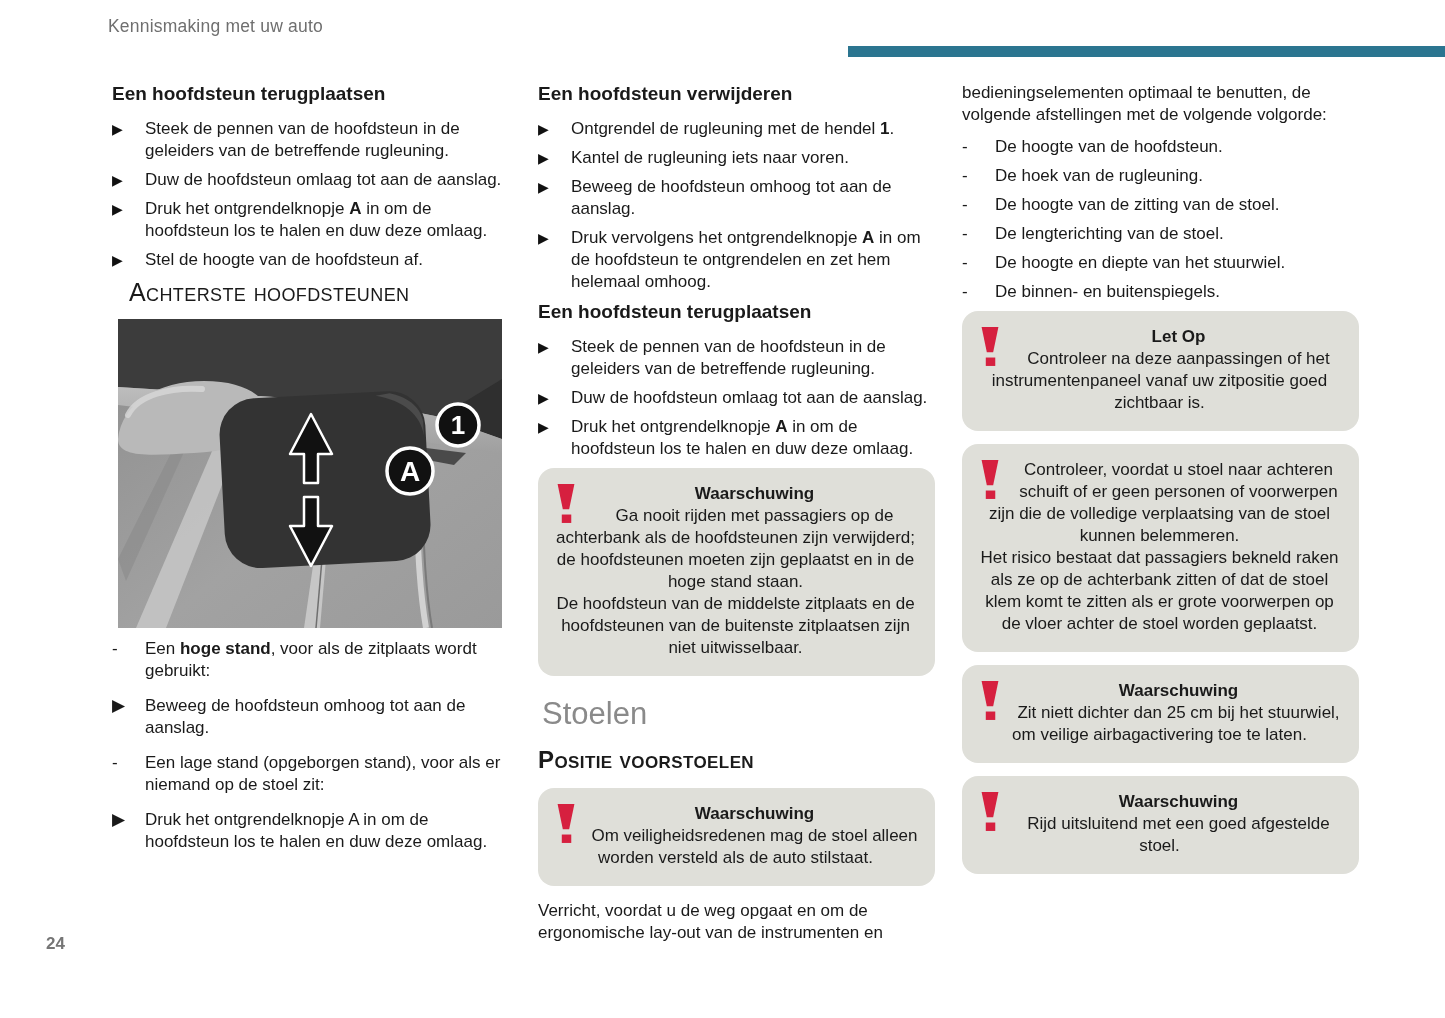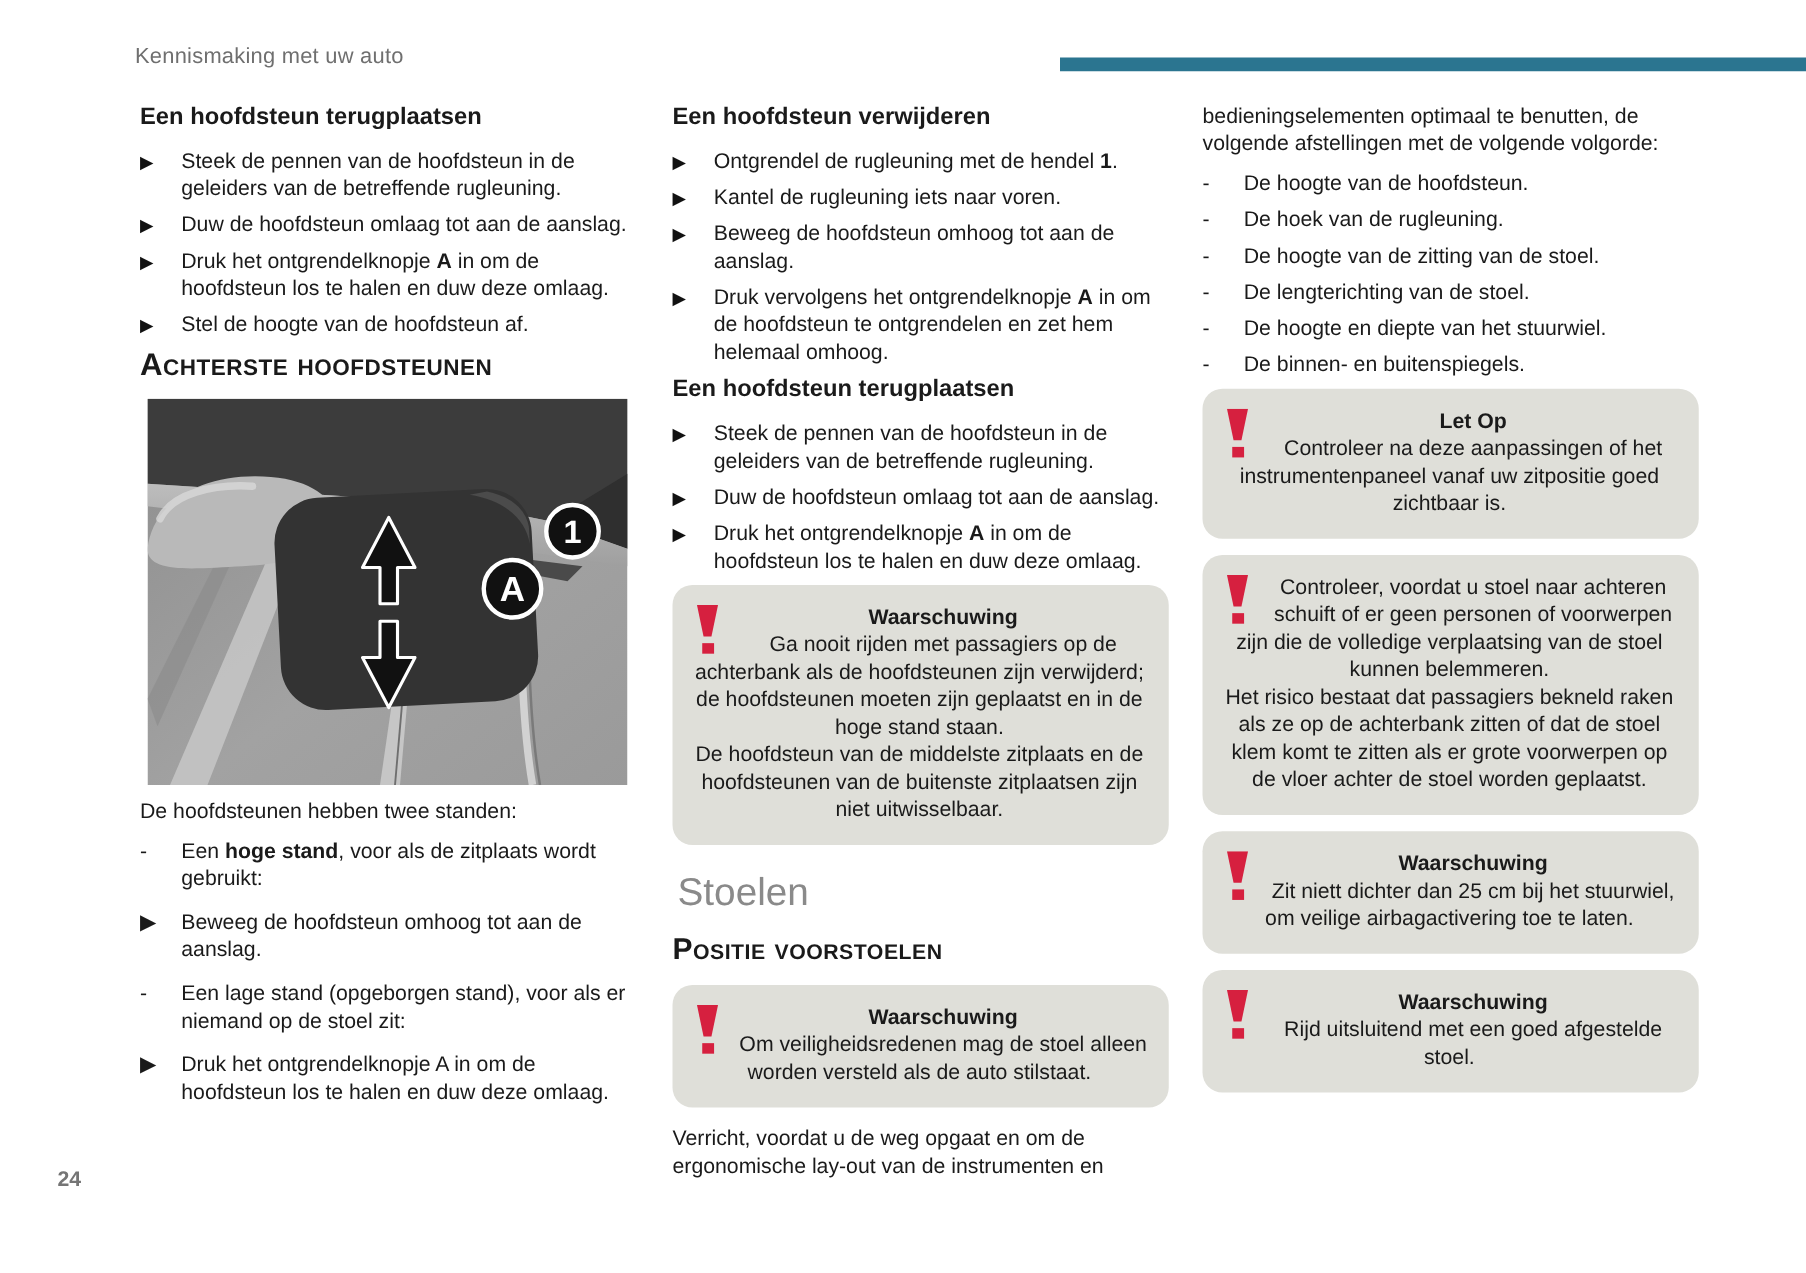--- a/index.html
+++ b/index.html
@@ -3,40 +3,40 @@
 <meta charset="utf-8">
 <style>
   * { margin:0; padding:0; box-sizing:border-box; }
   html,body { background:#ffffff; }
   .page {
     position:relative; width:1445px; height:1018px; background:#fff;
     font-family:"Liberation Sans","DejaVu Sans",sans-serif;
     color:#1a1a1a; overflow:hidden;
   }
   .running-header {
-    position:absolute; left:108px; top:34px;
+    position:absolute; left:108px; top:16px;
     font-size:17.5px; color:#6F6F6F; letter-spacing:0.2px;
   }
   .accent-bar {
     position:absolute; left:848px; top:46px; right:0; height:11px;
     background:#2B7590;
   }
   .page-number {
     position:absolute; left:46px; top:934px;
     font-size:17px; font-weight:bold; color:#757575;
   }
   .col { position:absolute; top:82px; width:397px; font-size:17px; line-height:22px; }
   .col1 { left:112px; }
   .col2 { left:538px; }
   .col3 { left:962px; }
 
   .h-sub { font-size:19px; font-weight:bold; line-height:23px; margin-bottom:13px; }
   .h-caps {
-    font-size:25px; font-weight:bold; font-variant:small-caps;
-    letter-spacing:0.4px; line-height:29px; margin:3px 0 12px 0;
+    font-size:25px; font-weight:normal; font-variant:small-caps;
+    letter-spacing:0.4px; line-height:29px; margin:3px 0 12px 17px;
   }
   .h-big { font-size:31px; line-height:36px; color:#8A8A8A; font-weight:400; margin:20px 0 14px 4px; }
   .h-caps2 {
     font-size:24px; font-weight:bold; font-variant:small-caps;
     letter-spacing:0.4px; line-height:28px; margin:14px 0 14px 0;
   }
 
   .li { display:flex; margin-bottom:7px; }
   .li .marker { flex:0 0 33px; }
   .li .marker.arrow { font-size:14px; line-height:22px; color:#111; }
@@ -149,21 +149,20 @@
           <text x="340" y="115" text-anchor="middle" font-size="26" font-weight="bold" fill="#FFFFFF" font-family="Liberation Sans, sans-serif">1</text>
         </g>
 
         <g>
           <circle cx="292" cy="152" r="23" fill="#111111" stroke="#FFFFFF" stroke-width="3.5"></circle>
           <text x="292" y="162" text-anchor="middle" font-size="28" font-weight="bold" fill="#FFFFFF" font-family="Liberation Sans, sans-serif">A</text>
         </g>
       </svg>
     </div>
 
-    <div class="para">De hoofdsteunen hebben twee standen:</div>
 
     <div class="list list2">
 
         <div class="li">
           <span class="marker">-</span>
           <span class="li-text">Een <b>hoge stand</b>, voor als de zitplaats wordt gebruikt:</span>
         </div>
 
         <div class="li">
           <span class="marker">▶</span>

